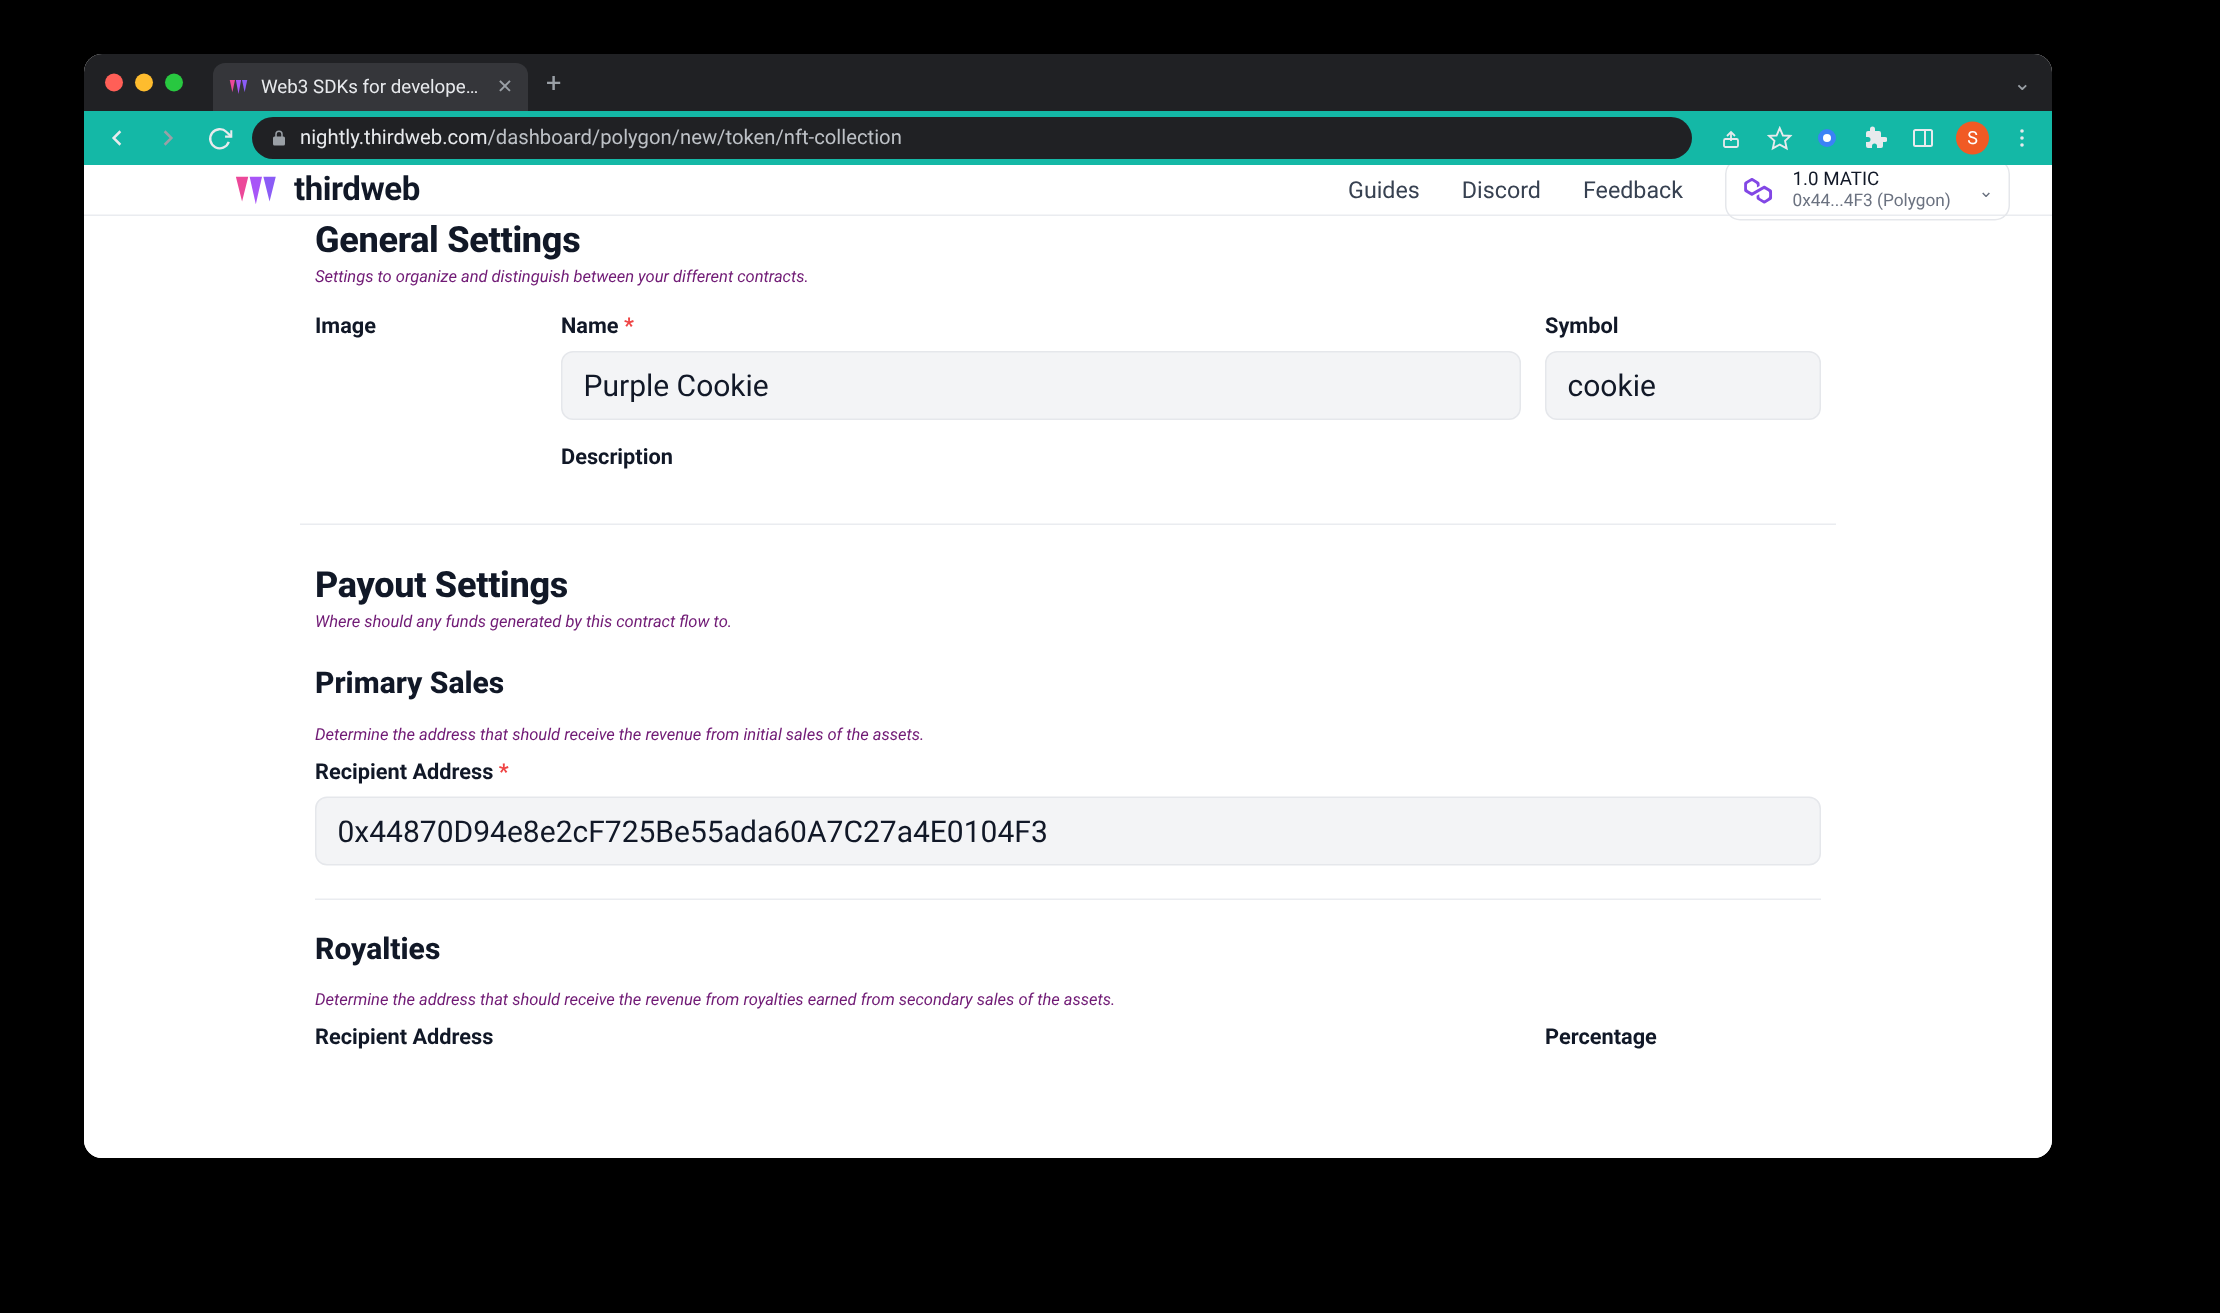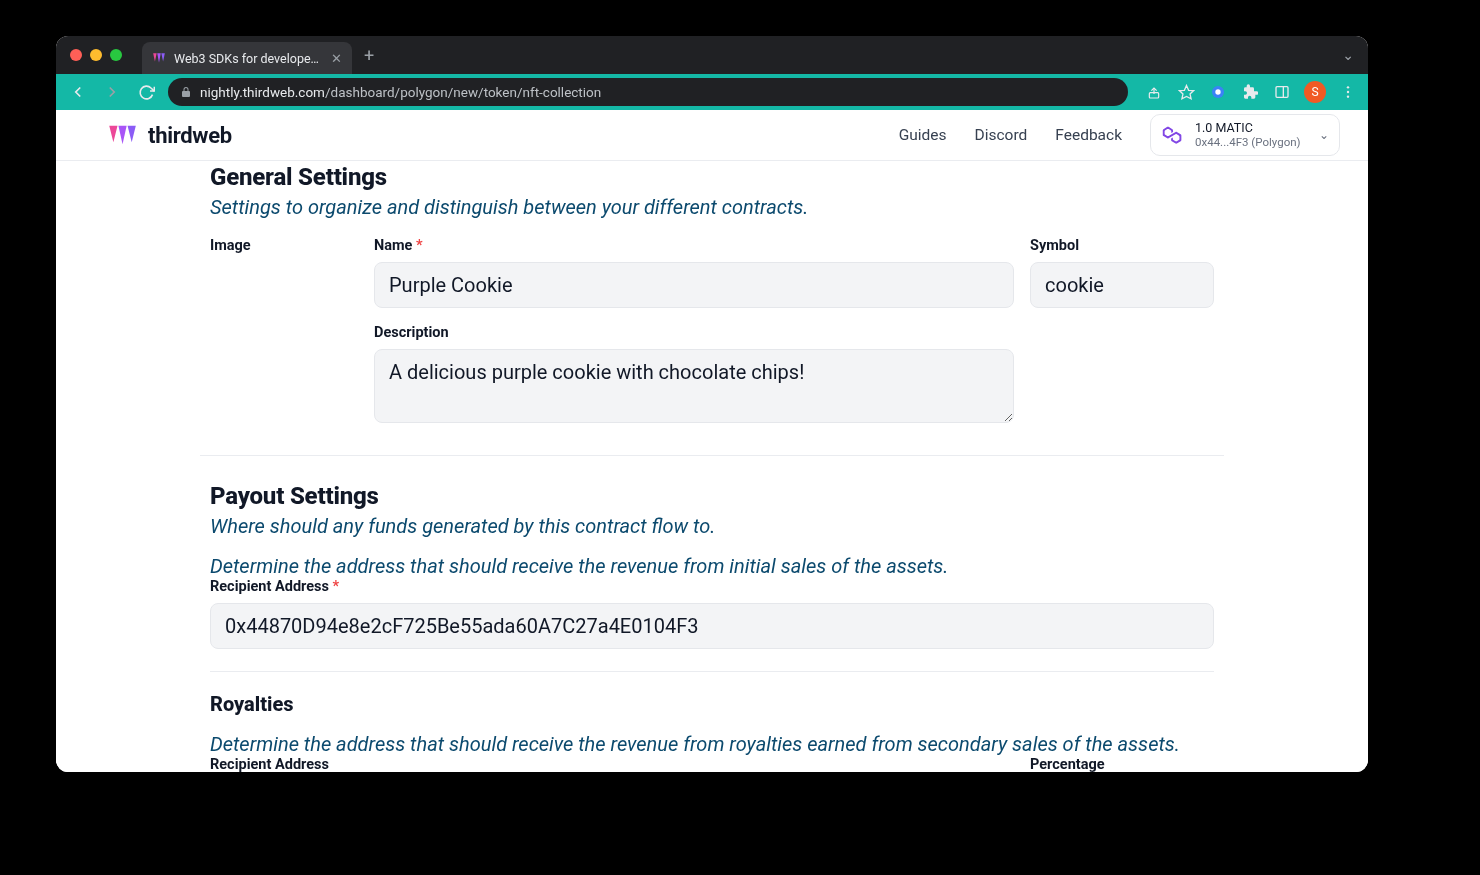--- a/index.html
+++ b/index.html
@@ -28,52 +28,52 @@
 .lock { color: #9aa0a6; font-size: 12px; }
 .url-text { color: #bdc1c6; }
 .url-host { color: #e8eaed; }
 .tool-icons { display: flex; align-items: center; gap: 12px; margin-left: 6px; }
 .tool-icons .ic { width: 20px; height: 20px; display: flex; align-items: center; justify-content: center; color: #e8eaed; cursor: pointer; }
 .avatar-btn { width: 22px; height: 22px; border-radius: 50%; background: #f15a24; color: #fff; font-size: 12px; display: flex; align-items: center; justify-content: center; }
 .vdots { color: #9aa0a6; }
 
 
 .page { flex: 1; background: #fff; overflow: hidden; display: flex; flex-direction: column; }
-.tw-header { height: 51px; border-bottom: 1px solid #eaecf0; display: flex; align-items: center; padding: 0 28px 0 52px; justify-content: space-between; }
+.tw-header { height: 34px; border-bottom: 1px solid #eaecf0; display: flex; align-items: center; padding: 0 28px 0 100px; justify-content: space-between; }
 .brand { display: flex; align-items: center; gap: 10px; }
 .brand .logo { display: flex; gap: 0; }
 .brand .word { font-weight: 700; font-size: 22px; color: #111827; letter-spacing: -0.3px; }
 .tw-nav { display: flex; align-items: center; gap: 28px; }
 .tw-nav a { color: #374151; font-size: 15.5px; text-decoration: none; cursor: pointer; }
 .wallet-chip { border: 1px solid #e5e7eb; border-radius: 10px; padding: 6px 34px 6px 10px; display: flex; align-items: center; gap: 10px; position: relative; cursor: pointer; min-width: 190px; }
 .wallet-chip .net-icon { width: 24px; height: 24px; border-radius: 50%; display:flex; align-items:center; justify-content:center; }
 .wallet-chip .wtxt { display: flex; flex-direction: column; line-height: 1.15; }
 .wallet-chip .wbal { font-size: 12.5px; font-weight: 400; color: #111827; }
 .wallet-chip .waddr { font-size: 11.5px; color: #6b7280; }
 .wallet-chip .wchev { position: absolute; right: 10px; color: #6b7280; font-size: 12px; }
 
 
 .form-wrap { flex: 1; overflow: auto; }
 .form-inner { width: 1004px; margin: 0 auto; padding: 2px 0 20px; }
 .sec-title { font-size: 24px; font-weight: 800; color: #111827; letter-spacing: -0.2px; }
-.sec-desc { font-style: italic; color: #0c4a6e; font-size: 20px; margin-top: 4px; }
+.sec-desc { font-style: italic; color: #701a75; font-size: 11px; margin-top: 4px; }
 .row-gap { height: 18px; }
 .grid1 { display: grid; grid-template-columns: 148px 1fr 184px; gap: 16px; }
 .lbl { font-size: 14.5px; font-weight: 700; color: #111827; margin-bottom: 8px; display: block; }
 .req { color: #ef4444; }
 .input, .textarea { width: 100%; border: 1px solid #e5e7eb; background: #f3f4f6; border-radius: 8px; padding: 10px 14px; font-size: 20px; color: #111827; font-family: inherit; }
 .textarea { min-height: 74px; resize: vertical; }
 .upload-box { width: 148px; height: 148px; border: 1px solid #e5e7eb; background: #f3f4f6; border-radius: 8px; display: flex; flex-direction: column; align-items: center; justify-content: center; gap: 12px; color: #6b7280; cursor: pointer; }
 .upload-box .uic { font-size: 20px; color: #374151; }
 .upload-box .utxt { font-size: 14px; }
 
 .divider { height: 1px; background: #eaecf0; margin: 28px -10px 26px; }
 
 .sub-title { font-size: 20px; font-weight: 800; color: #111827; }
-.mt10 { }
+.mt10 { margin-top: 10px; }
 .mt6 { margin-top: 16px; }
 .mt22 { margin-top: 22px; }
 
 .roy-row { display: grid; grid-template-columns: 1fr 184px; gap: 16px; }
 
 svg { display: block; }
 </style>
 </head>
 <body>
 
@@ -205,33 +205,33 @@
 
         <div class="grid1">
           <div>
             <span class="lbl">Image</span>
           </div>
           <div>
             <span class="lbl"><span>Name</span> <span class="req">*</span></span>
             <input class="input" value="Purple Cookie" style="">
             <div style="height:16px"></div>
             <span class="lbl">Description</span>
-            <textarea class="textarea" style="">A delicious purple cookie with chocolate chips!</textarea>
           </div>
           <div>
             <span class="lbl">Symbol</span>
             <input class="input" value="cookie" style="">
           </div>
         </div>
 
         <div class="divider"></div>
 
         <h2 class="sec-title">Payout Settings</h2>
         <p class="sec-desc">Where should any funds generated by this contract flow to.</p>
 
+        <h3 class="sub-title mt22">Primary Sales</h3>
         <p class="sec-desc mt6">Determine the address that should receive the revenue from initial sales of the assets.</p>
         <div class="mt10">
           <span class="lbl"><span>Recipient Address</span> <span class="req">*</span></span>
           <input class="input" value="0x44870D94e8e2cF725Be55ada60A7C27a4E0104F3" style="">
         </div>
 
         <div style="height:1px;background:#eaecf0;margin:22px 0 20px"></div>
 
         <h3 class="sub-title">Royalties</h3>
         <p class="sec-desc mt6">Determine the address that should receive the revenue from royalties earned from secondary sales of the assets.</p>

